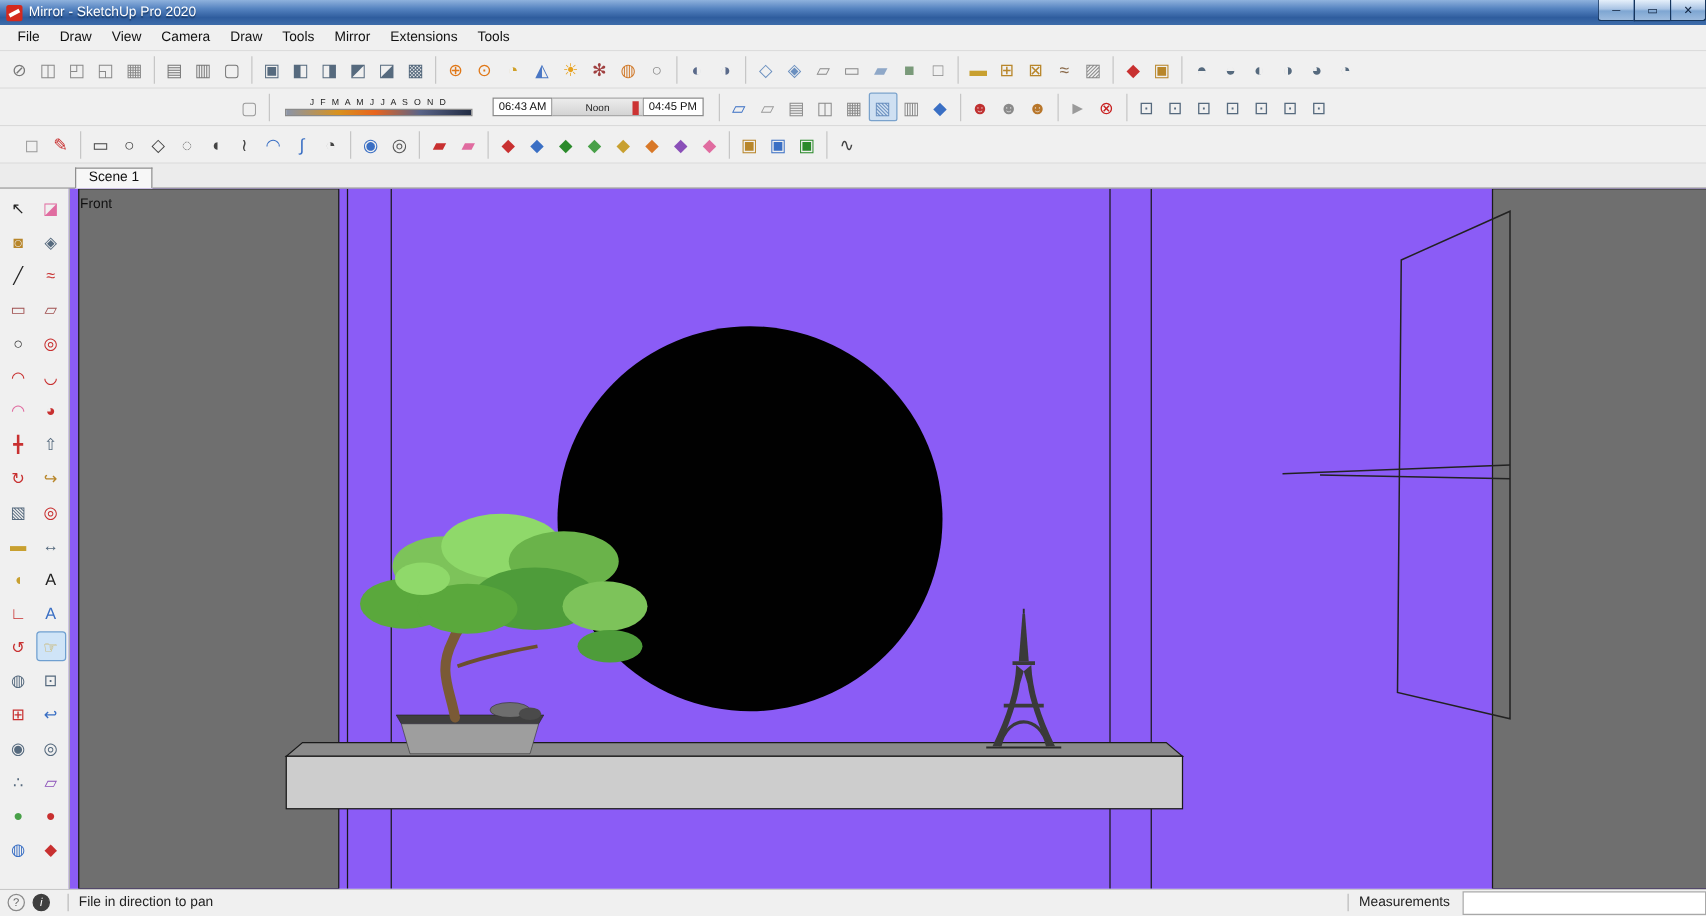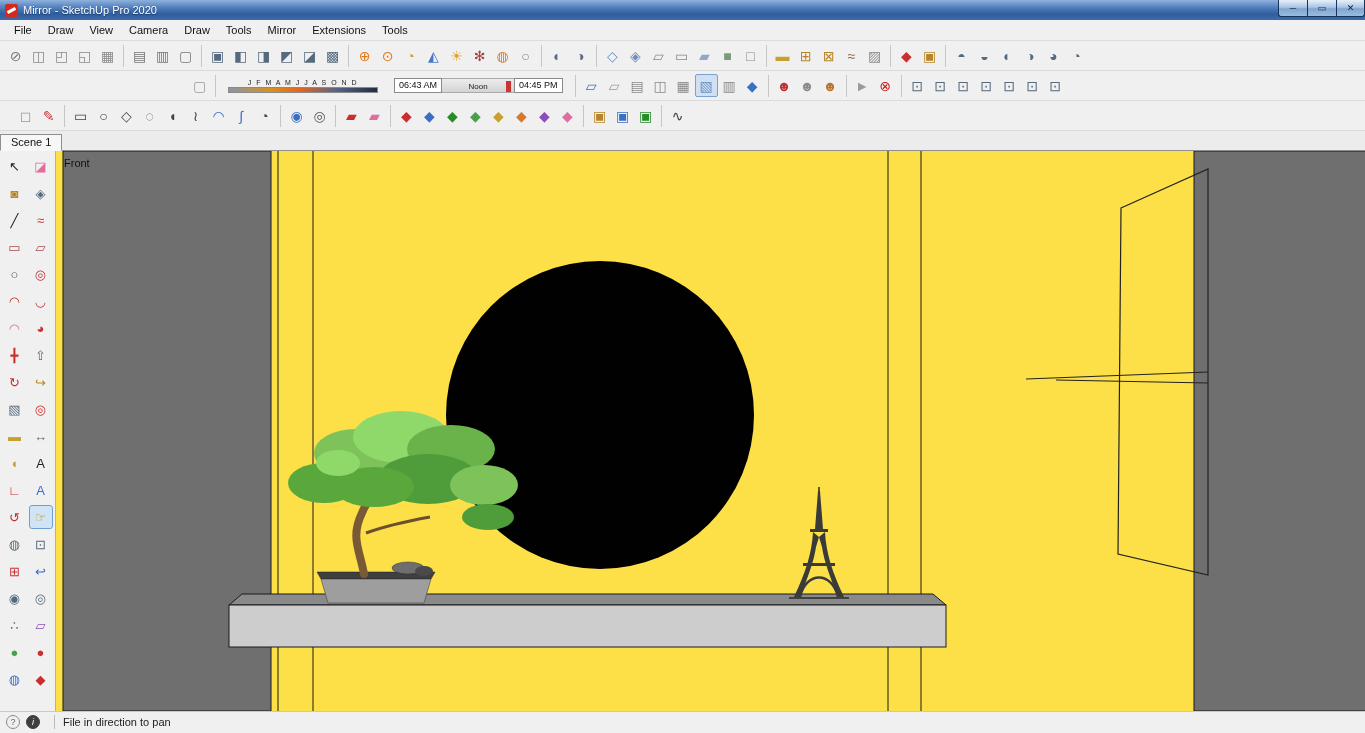--- a/index.html
+++ b/index.html
@@ -44,35 +44,35 @@
   .time-widget { display:flex; align-items:center; margin:0 8px; flex:0 0 auto; }
   .time-box { background:#fff; border:1px solid #8a8a8a; font-size:9px; padding:0 4px;
     height:15px; line-height:13px; color:#111; white-space:nowrap; }
   .time-track { width:72px; height:15px; position:relative; font-size:8px; text-align:center;
     line-height:15px; color:#222; background:linear-gradient(#ececec,#d4d4d4);
     border-top:1px solid #aaa; border-bottom:1px solid #aaa; }
   .time-thumb { position:absolute; right:3px; top:2px; width:5px; height:11px; background:#c33; }
 
   
   .tabrow { height:20px; background:#ececec; border-bottom:1px solid #8f8f8f;
-    display:flex; align-items:flex-end; }
+    display:flex; align-items:flex-end; padding-left:60px; }
   .scene-tab { font-size:11px; color:#111; padding:1px 10px 2px; margin-bottom:-1px;
     background:#f7f7f7; border:1px solid #8f8f8f; border-bottom:1px solid #f7f7f7; }
 
   
   .content { display:flex; height:560px; }
   .palette { width:55px; flex:0 0 auto; background:#f0f0f0; display:grid;
     grid-template-columns:26px 26px; grid-auto-rows:27px; justify-content:center;
     align-content:start; padding-top:2px; }
   .ptool { width:24px; height:24px; margin:1px; display:flex; align-items:center;
     justify-content:center; font-size:13px; line-height:1; border:1px solid transparent;
     border-radius:3px; }
   .ptool.active { background:#cfe4f7; border-color:#6f9fd0; }
 
-  .canvas { position:relative; width:1310px; height:560px; background:#fde047;
+  .canvas { position:relative; width:1310px; height:560px; background:#8b5cf6;
     border-left:1px solid #b0b0b0; overflow:hidden; }
   .view-label { position:absolute; left:8px; top:6px; font-size:11px; color:#111; z-index:5; }
   .canvas svg { position:absolute; left:0; top:0; }
 
   
   .statusbar { height:21px; background:#f0f0f0; border-top:1px solid #c8c8c8;
     display:flex; align-items:center; padding:0 0 0 6px; font-size:11px; color:#222; }
   .sb-icon { width:14px; height:14px; border-radius:50%; display:flex; align-items:center;
     justify-content:center; font-size:9px; margin-right:6px; flex:0 0 auto; }
   .sb-help { border:1px solid #8a8a8a; color:#666; }
@@ -622,13 +622,18 @@
       </g>
     </svg>
   </div>
 </div>
 
 <div class="statusbar">
   <span class="sb-icon sb-help">?</span>
   <span class="sb-icon sb-info">i</span>
   <span class="sb-divider"></span>
   <span>File in direction to pan</span>
+  <span class="sb-right">
+    <span class="sb-divider"></span>
+    <span>Measurements</span>
+    <input class="measure-input" type="text" value="" style="">
+  </span>
 </div>
 
 </body></html>

